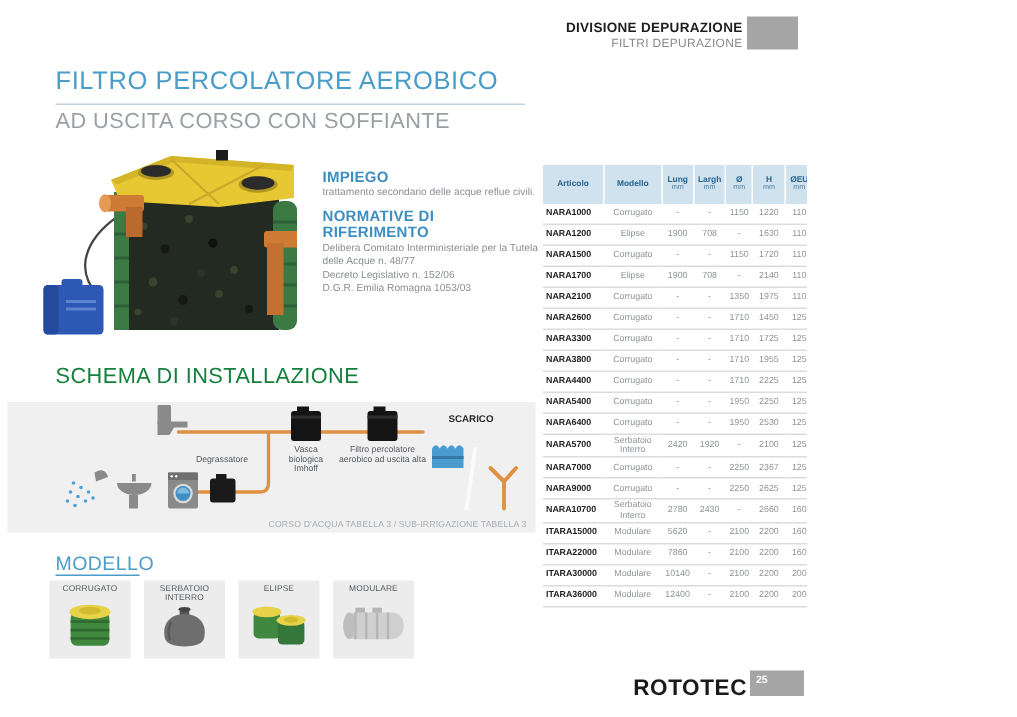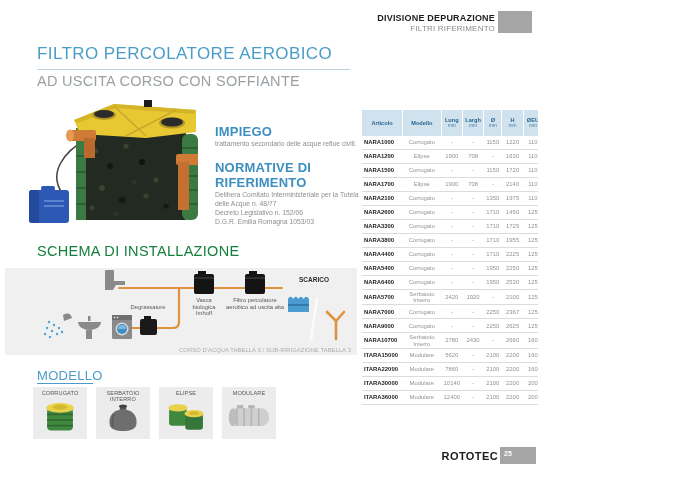--- a/index.html
+++ b/index.html
@@ -11,21 +11,21 @@
   .hdr-section{position:absolute;top:24px;right:43px;font-size:8px;color:#8a8a8a;letter-spacing:.2px;}
   .hdr-block{position:absolute;top:11px;right:6px;width:34px;height:22px;background:#a5a5a5;}
 
   
   .title-main{position:absolute;left:37px;top:44px;font-size:17px;color:#4a9dc8;letter-spacing:.4px;}
   .title-rule{position:absolute;left:37px;top:69px;width:313px;height:1px;background:#bdd2de;}
   .title-sub{position:absolute;left:37px;top:73px;font-size:14.5px;color:#9aa0a4;letter-spacing:.3px;}
 
   
   .info{position:absolute;left:215px;top:112px;width:146px;}
-  .info h4{margin:12px 0 1px 0;font-size:13px;color:#3d8fc2;font-weight:bold;letter-spacing:.2px;}
+  .info h4{margin:1px 0 1px 0;font-size:10px;color:#3d8fc2;font-weight:bold;letter-spacing:.2px;}
   .info p{margin:0 0 6px 0;font-size:6.8px;line-height:1.25;color:#8a8f93;text-align:justify;}
   .info .nline{display:block;font-size:6.8px;line-height:1.3;color:#8a8f93;}
 
   
   .schema-h{position:absolute;left:37px;top:243px;font-size:14.5px;color:#15803d;letter-spacing:.3px;}
   .band{position:absolute;left:5px;top:268px;width:352px;height:87px;background:#f0f0f1;}
   .band .lbl{position:absolute;font-size:5.8px;color:#55595c;text-align:center;line-height:1.15;}
   .band .lbl-degrassatore{left:110px;top:36px;width:66px;}
   .band .lbl-vasca{left:181px;top:29px;width:36px;}
   .band .lbl-filtro{left:221px;top:29px;width:58px;}
@@ -44,33 +44,33 @@
   .tbl{position:absolute;left:362px;top:110px;width:310px;border-collapse:collapse;table-layout:fixed;}
   .tbl th{background:#cfe2ee;color:#27648f;font-size:5.6px;font-weight:bold;line-height:1.15;
           padding:2px 1px;border-right:1px solid #fff;vertical-align:middle;height:22px;}
   .tbl th .sub{display:block;font-weight:normal;font-size:4.8px;color:#4a7da1;}
   .tbl td{font-size:5.9px;color:#8f9499;text-align:center;vertical-align:middle;
           border-bottom:1px solid #dcdcdc;padding:1px 1px;height:11px;line-height:1.05;}
   .tbl td.c-art{font-weight:bold;color:#1c1c1c;text-align:left;padding-left:2px;}
   .tbl td.c-ae{font-weight:bold;color:#1c1c1c;}
 
   
-  .foot-brand{position:absolute;top:450px;right:40px;font-size:11px;font-weight:bold;color:#1a1a1a;letter-spacing:.4px;}
+  .foot-brand{position:absolute;top:450px;right:40px;font-size:15px;font-weight:bold;color:#1a1a1a;letter-spacing:.4px;}
   .foot-block{position:absolute;top:447px;right:2px;width:36px;height:17px;background:#a5a5a5;}
   .foot-page{position:absolute;top:3px;left:4px;font-size:7px;font-weight:bold;color:#fff;}
 
   .product-img{position:absolute;left:26px;top:96px;}
 </style>
 </head>
 <body>
 
 <div class="page">
 
   <div class="hdr-division">DIVISIONE DEPURAZIONE</div>
-  <div class="hdr-section">FILTRI RIFERIMENTO</div>
+  <div class="hdr-section">FILTRI DEPURAZIONE</div>
   <div class="hdr-block"></div>
 
   <div class="title-main">FILTRO PERCOLATORE AEROBICO</div>
   <div class="title-rule"></div>
   <div class="title-sub">AD USCITA CORSO CON SOFFIANTE</div>
 
   <svg class="product-img" width="172" height="138" viewBox="0 0 172 138">
     <path d="M40,102 C18,78 40,54 60,44" stroke="#444" stroke-width="1.5" fill="none"></path>
     <rect x="3" y="94" width="40" height="33" rx="3" fill="#2d59b5"></rect>
     <rect x="3" y="94" width="10" height="33" rx="3" fill="#244a9e"></rect>

